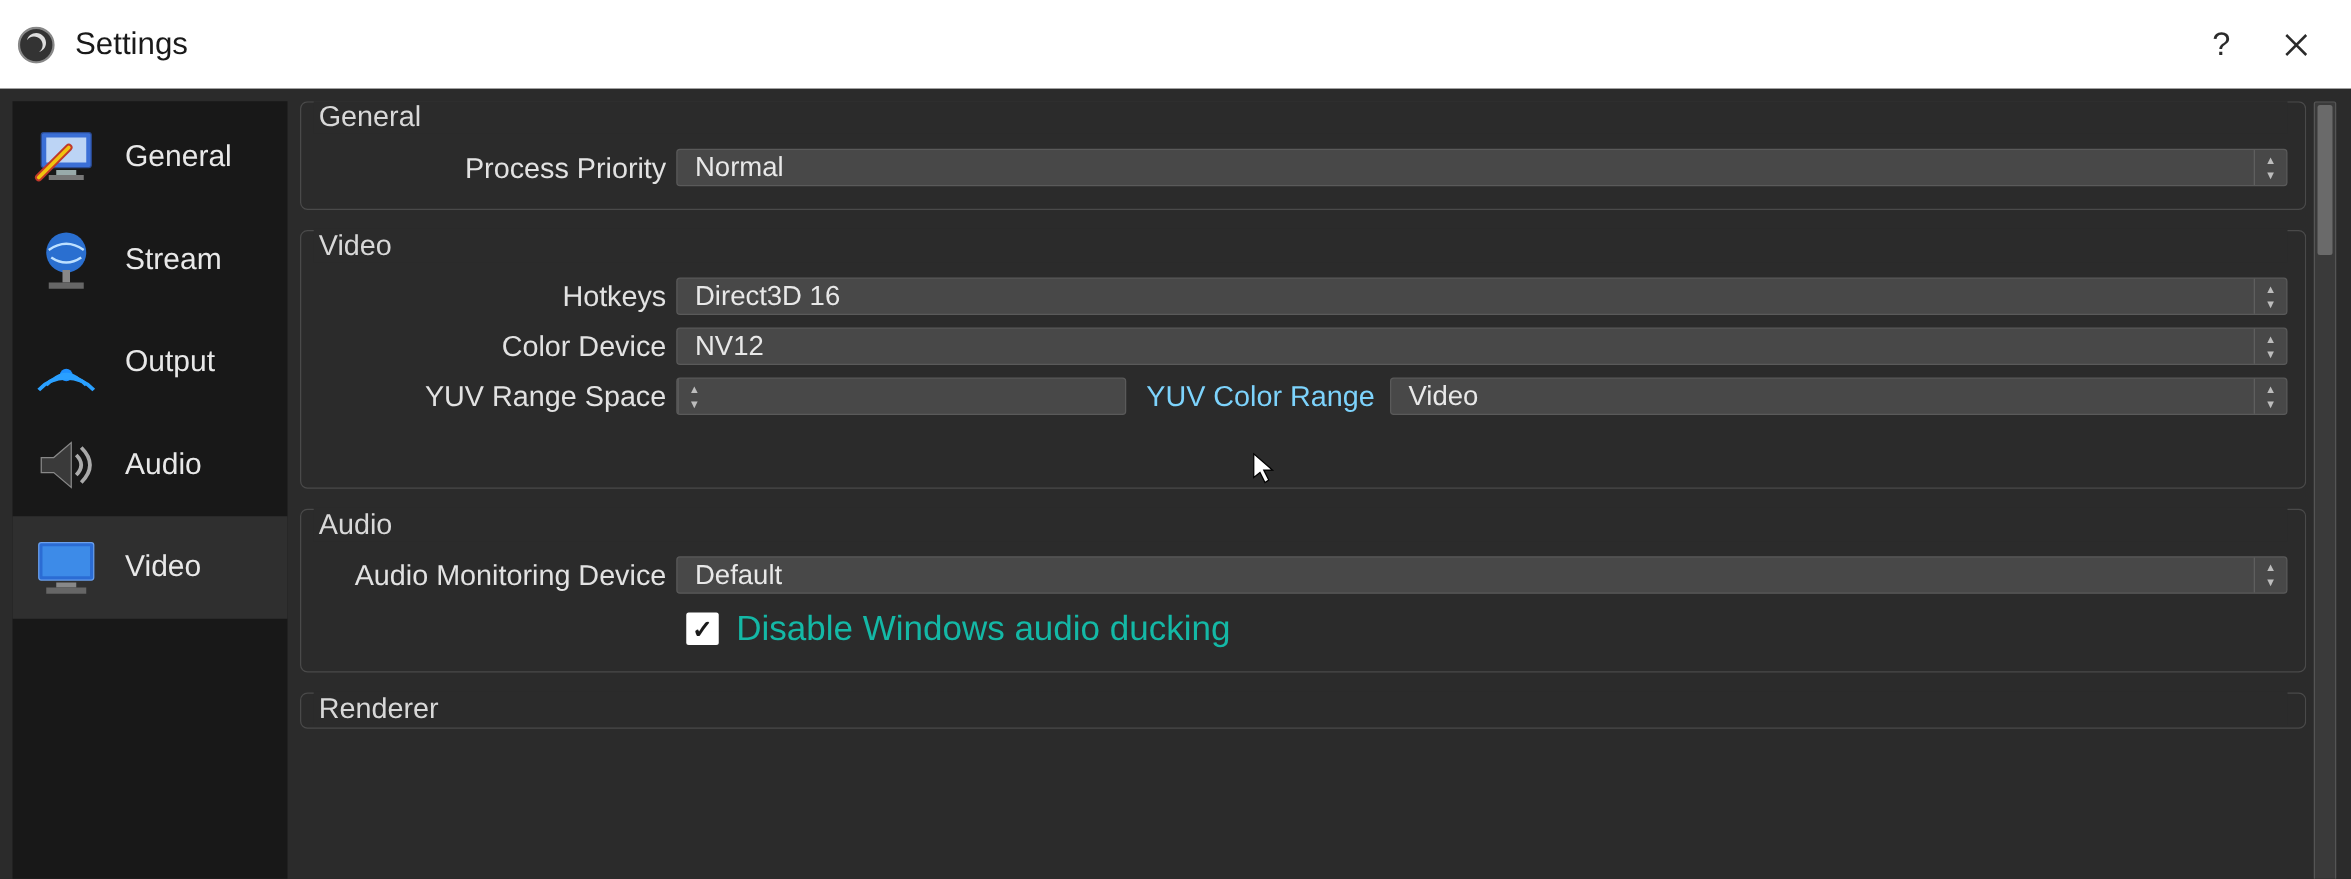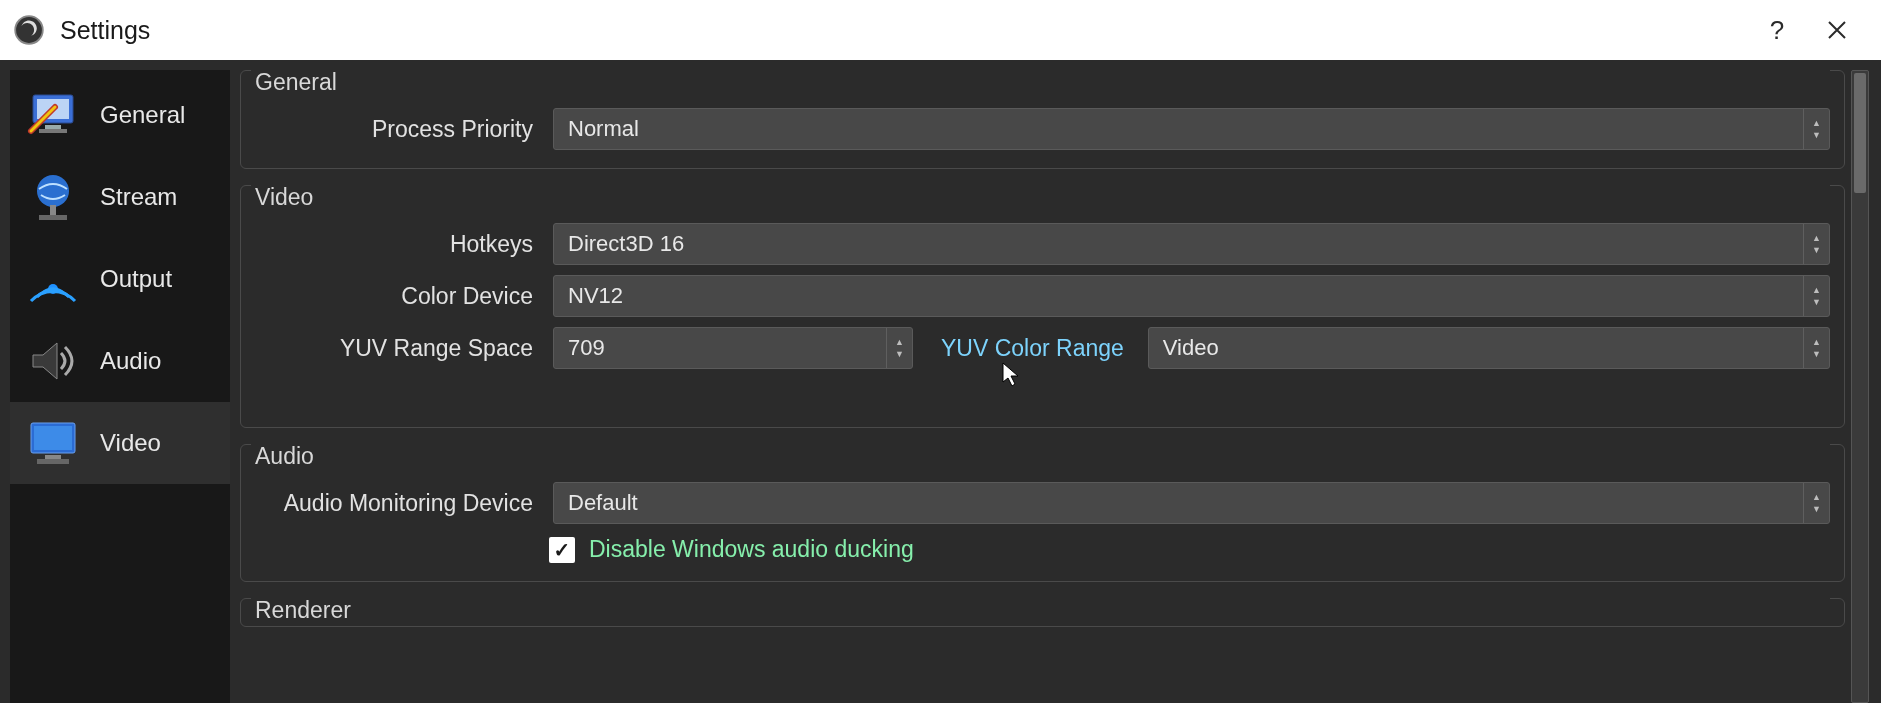--- a/index.html
+++ b/index.html
@@ -9,21 +9,21 @@
     color: #dedede;
     width: 1881px;
     height: 703px;
     overflow: hidden;
     position: relative;
   }
   
   .titlebar {
     background: #ffffff;
     color: #1a1a1a;
-    height: 60px;
+    height: 71px;
     display: flex;
     align-items: center;
     padding: 0 14px 0 12px;
     font-size: 25px;
   }
   .titlebar .app-icon {
     width: 34px; height: 34px;
     margin-right: 14px;
     display: inline-flex;
     align-items: center; justify-content: center;
@@ -107,35 +107,35 @@
     padding: 0 6px 0 4px;
     font-size: 23px;
     color: #d8d8d8;
     margin-left: -4px;
     display: inline-block;
   }
   .row {
     display: flex;
     align-items: center;
     margin-top: 10px;
-    gap: 20px;
+    gap: 8px;
   }
   .row-label {
     width: 278px;
     text-align: right;
     font-size: 23px;
     color: #e2e2e2;
     flex-shrink: 0;
   }
   .combo {
     flex: 1;
     background: #484848;
     border: 1px solid #5a5a5a;
     border-radius: 3px;
-    height: 42px;
+    height: 30px;
     display: flex;
     align-items: center;
     position: relative;
     min-width: 0;
   }
   .combo-val {
     padding-left: 14px;
     font-size: 22px;
     color: #e8e8e8;
     flex: 1;
@@ -169,21 +169,21 @@
   }
   .checkbox {
     width: 26px; height: 26px;
     background: #ffffff;
     border-radius: 2px;
     display: flex; align-items: center; justify-content: center;
     color: #1a1a1a;
     font-size: 20px;
     font-weight: bold;
   }
-  .check-label { font-size: 23px; color: #86efac; }
+  .check-label { font-size: 28px; color: #14b8a6; }
   
   .cursor {
     position: absolute;
     left: 1002px; top: 362px;
     font-size: 26px; color: #fff;
     pointer-events: none;
     text-shadow: 1px 1px 0 #000;
   }
 </style>
 </head>
@@ -301,21 +301,20 @@
             <span class="combo-val">NV12</span>
             <span class="combo-spin">
                 <span>▲</span>
                 <span>▼</span>
               </span>
           </div>
         </div>
         <div class="row">
           <div class="row-label">YUV Range Space</div>
           <div class="combo" style="flex:0 0 360px">
-            <span class="combo-val">709</span>
             <span class="combo-spin">
                 <span>▲</span>
                 <span>▼</span>
               </span>
           </div>
           <div class="inline-label">YUV Color Range</div>
           <div class="combo">
             <span class="combo-val">Video</span>
             <span class="combo-spin">
                 <span>▲</span>

